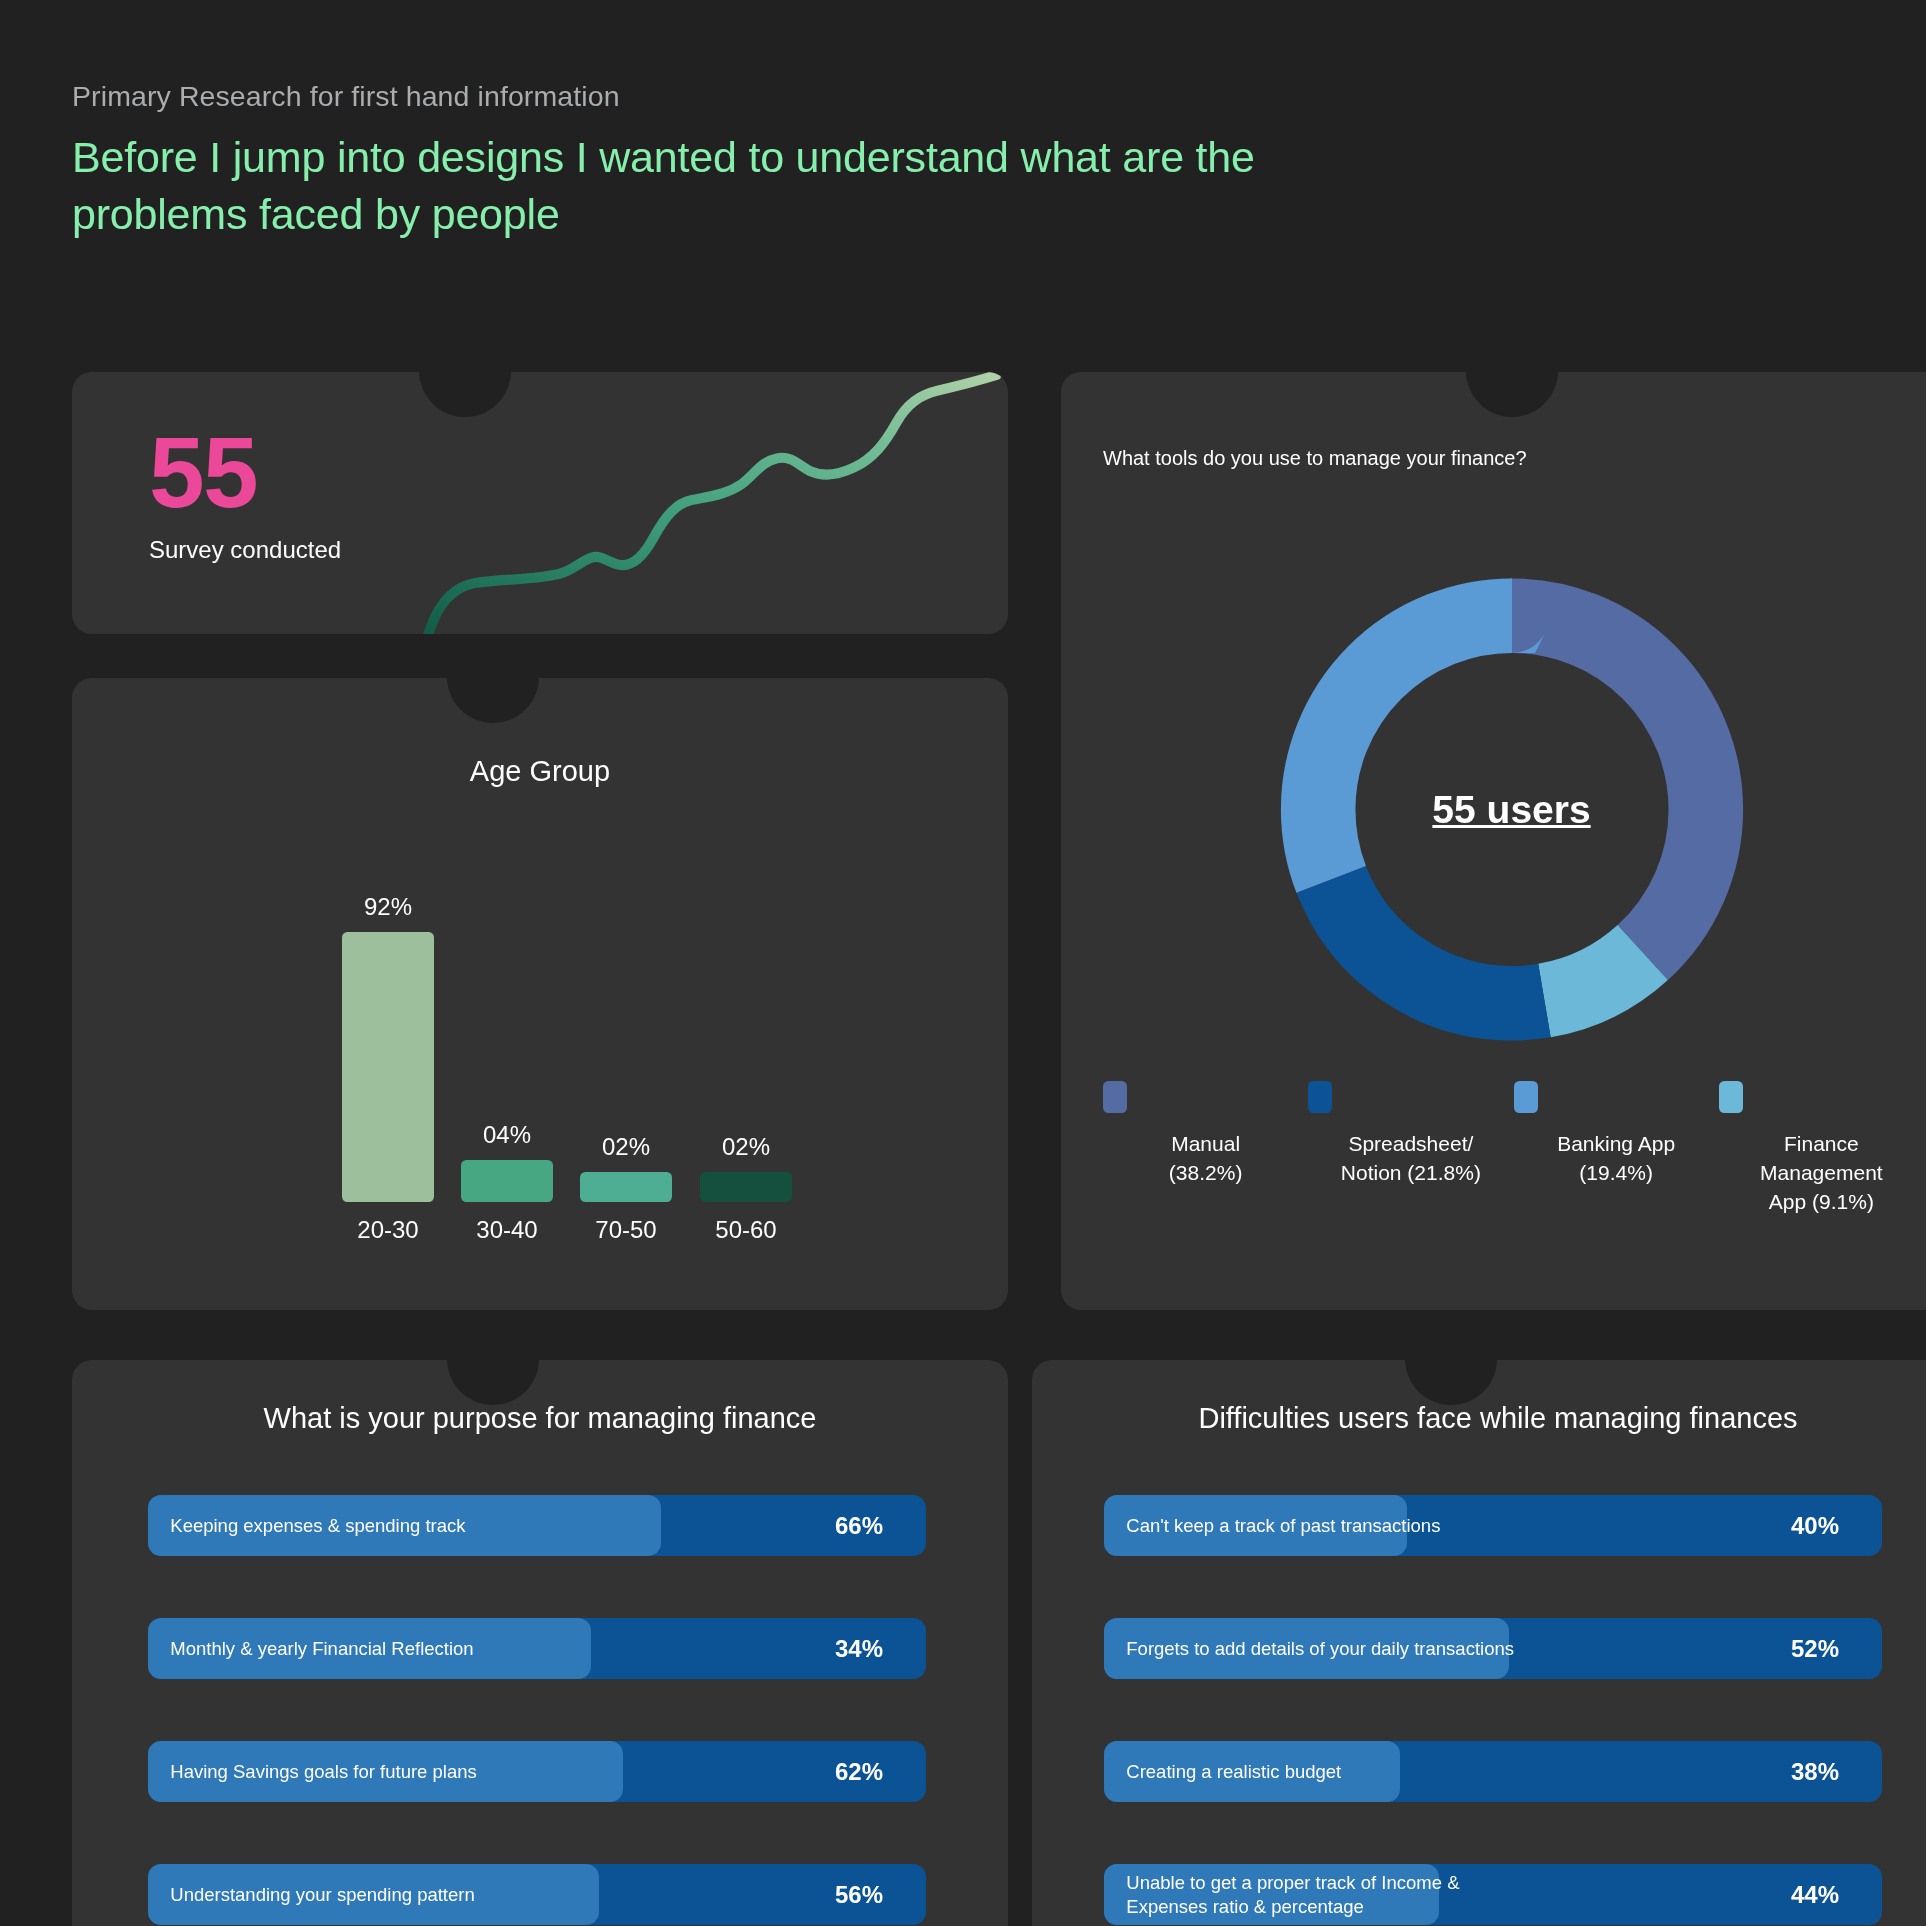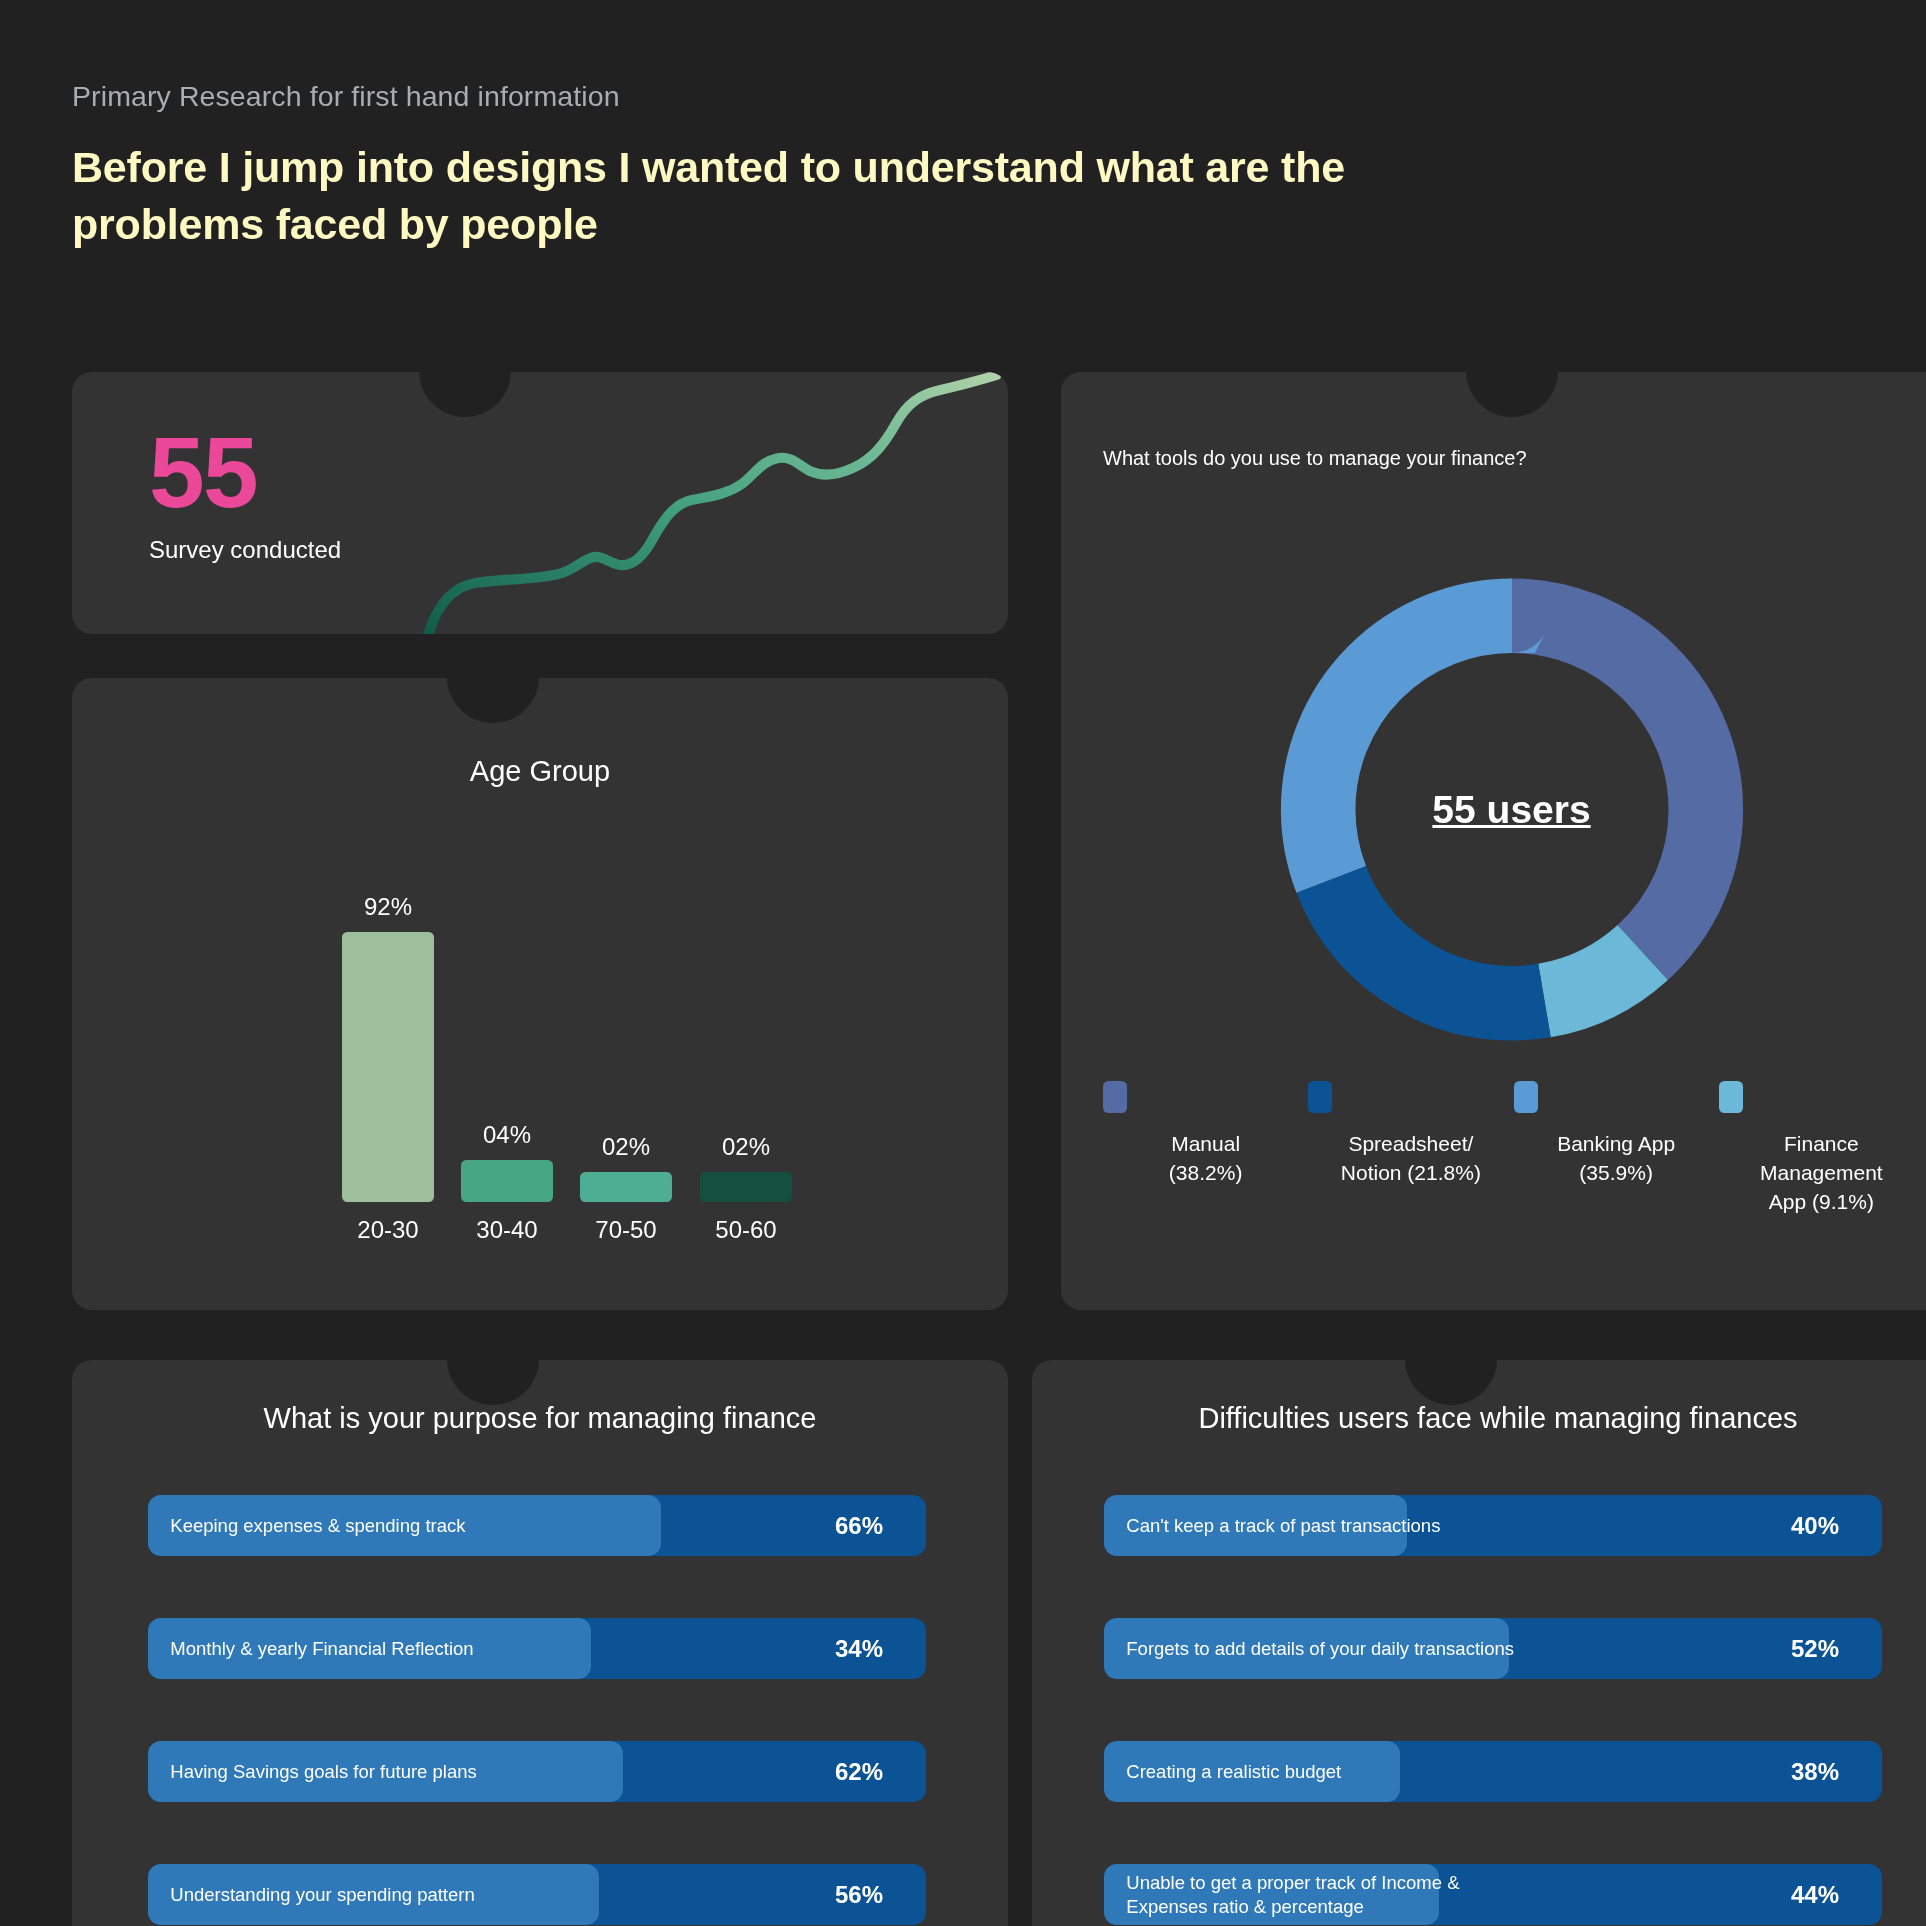--- a/index.html
+++ b/index.html
@@ -12,22 +12,22 @@
 
   .page { position: relative; width: 2034px; height: 2364px; }
 
   
   .header { position: absolute; left: 72px; top: 81px; width: 1541px; }
   .eyebrow {
     font-size: 28.5px; color: #a9adb0; letter-spacing: 0.1px;
     font-weight: 400; line-height: 1.1;
   }
   .headline {
-    margin-top: 27px;
-    font-size: 43px; font-weight: 700; color: #fef9c3;
+    margin-top: 17px;
+    font-size: 43px; font-weight: 400; color: #86efac;
     line-height: 1.32; letter-spacing: -0.2px; max-width: 1329px;
   }
 
   
   .card {
     position: absolute;
     background: #333333;
     border-radius: 20px;
   }
   .notch {
@@ -215,21 +215,21 @@
 (38.2%)</div>
         </div>
         <div class="legend-item">
           <div class="legend-swatch" style="background: rgb(11, 83, 148);"></div>
           <div class="legend-label" style="white-space: pre-line;">Spreadsheet/
 Notion (21.8%)</div>
         </div>
         <div class="legend-item">
           <div class="legend-swatch" style="background: rgb(91, 155, 213);"></div>
           <div class="legend-label" style="white-space: pre-line;">Banking App
-(35.9%)</div>
+(19.4%)</div>
         </div>
         <div class="legend-item">
           <div class="legend-swatch" style="background: rgb(108, 184, 217);"></div>
           <div class="legend-label" style="white-space: pre-line;">Finance
 Management
 App (9.1%)</div>
         </div>
       </div>
   </div>
 

